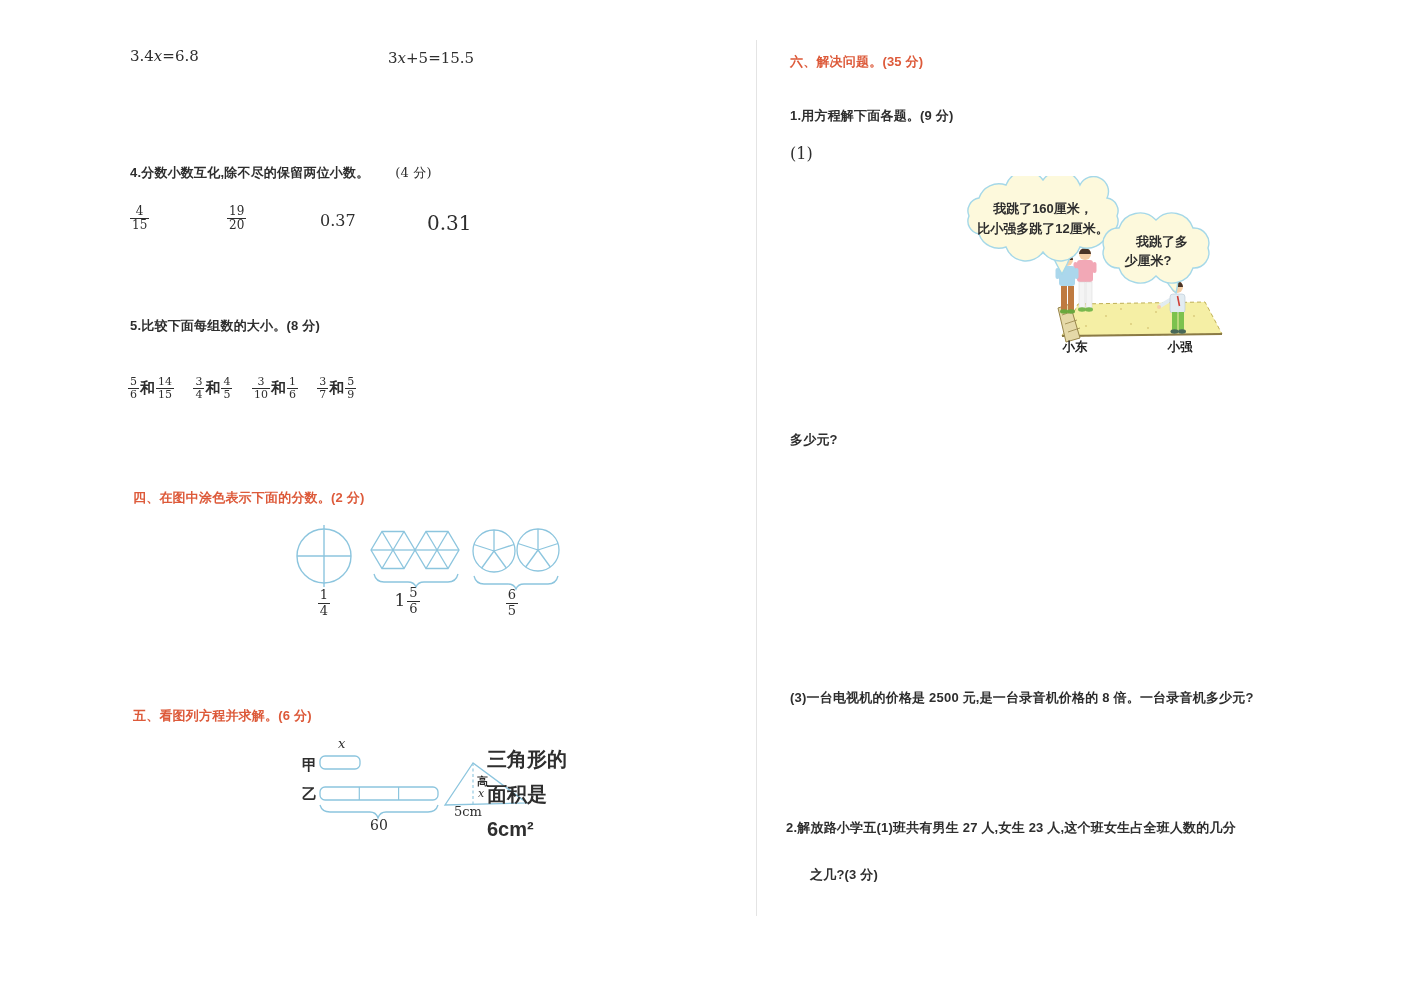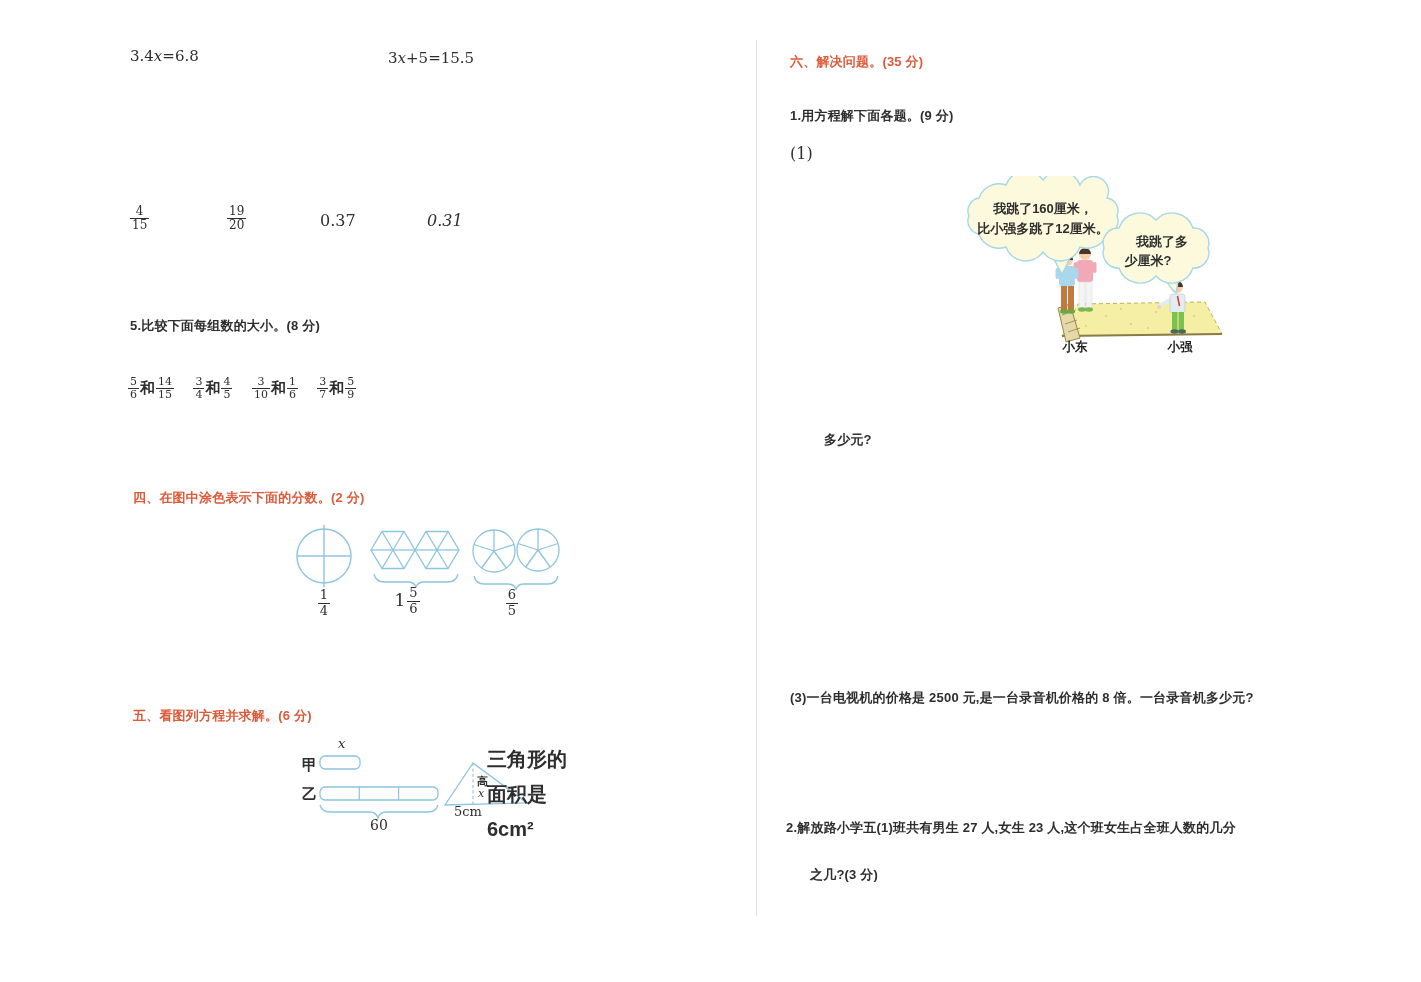--- a/index.html
+++ b/index.html
@@ -34,31 +34,35 @@
 
   <div class="divider" style="left:756px;top:40px;height:876px;"></div>
 
   <div class="abs eq" style="left:130px;top:47px;">
     <span>3.4</span><i>x</i><span>=6.8</span>
   </div>
   <div class="abs eq" style="left:388px;top:49px;">
     <span>3</span><i>x</i><span>+5=15.5</span>
   </div>
 
+  <div class="abs t" style="left:130px;top:164px;">
+    <span>4.分数小数互化,除不尽的保留两位小数。</span>
+    <span class="serif" style="margin-left:22px;">(4 分)</span>
+  </div>
 
   <span class="abs frac f12" style="left:130px;top:205px;">
     <span class="fn">4</span>
     <span class="fd">15</span>
   </span>
   <span class="abs frac f12" style="left:227px;top:205px;">
     <span class="fn">19</span>
     <span class="fd">20</span>
   </span>
   <span class="abs serif" style="left:320px;top:211px;font-size:16px;">0.37</span>
-  <span class="abs serif" style="left:427px;top:211px;font-size:16px;font-style:italic;">0.31</span>
+  <span class="abs serif" style="left:427px;top:211px;font-size:20px;">0.31</span>
 
   <div class="abs t" style="left:130px;top:317px;">5.比较下面每组数的大小。(8 分)</div>
 
   <div class="abs" style="left:128px;top:371px;">
     <span class="pair">
       <span class="frac f11">
           <span class="fn">5</span>
           <span class="fd">6</span>
         </span>
       <span class="conj">和</span>
@@ -262,20 +266,20 @@
     <text x="87" y="57" font-size="13" font-weight="600" text-anchor="middle" fill="#2e2e2e">比小强多跳了12厘米。</text>
 
     <path d="M252,72 A15,15 0 0 1 237,92 A22,22 0 0 1 200,100 A22,22 0 0 1 163,92 A15,15 0 0 1 148,72 A15,15 0 0 1 163,52 A22,22 0 0 1 200,44 A22,22 0 0 1 237,52 A15,15 0 0 1 252,72 Z" fill="#fdf9dc" stroke="#a5d8e8" stroke-width="1.4"></path>
     <text x="206" y="70" font-size="13" font-weight="600" text-anchor="middle" fill="#2e2e2e">我跳了多</text>
     <text x="192" y="89" font-size="13" font-weight="600" text-anchor="middle" fill="#2e2e2e">少厘米?</text>
 
     <text x="119" y="175" font-size="12.5" font-weight="700" text-anchor="middle" fill="#222">小东</text>
     <text x="224" y="175" font-size="12.5" font-weight="700" text-anchor="middle" fill="#222">小强</text>
   </svg>
 
-  <div class="abs t" style="left:824px;top:431px;">多少元?</div>
+  <div class="abs t" style="left:790px;top:431px;">多少元?</div>
 
   <div class="abs t" style="left:790px;top:689px;">(3)一台电视机的价格是 2500 元,是一台录音机价格的 8 倍。一台录音机多少元?</div>
 
   <div class="abs t" style="left:786px;top:819px;">2.解放路小学五(1)班共有男生 27 人,女生 23 人,这个班女生占全班人数的几分</div>
   <div class="abs t" style="left:810px;top:866px;">之几?(3 分)</div>
 
 </div>
 
 </body></html>

